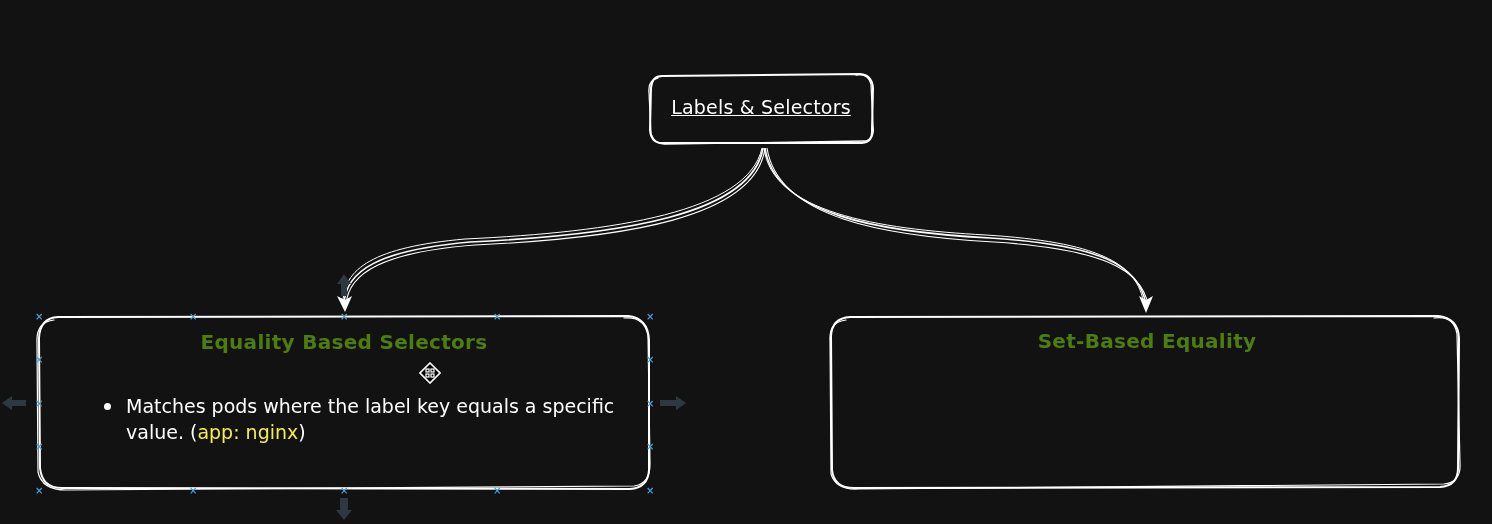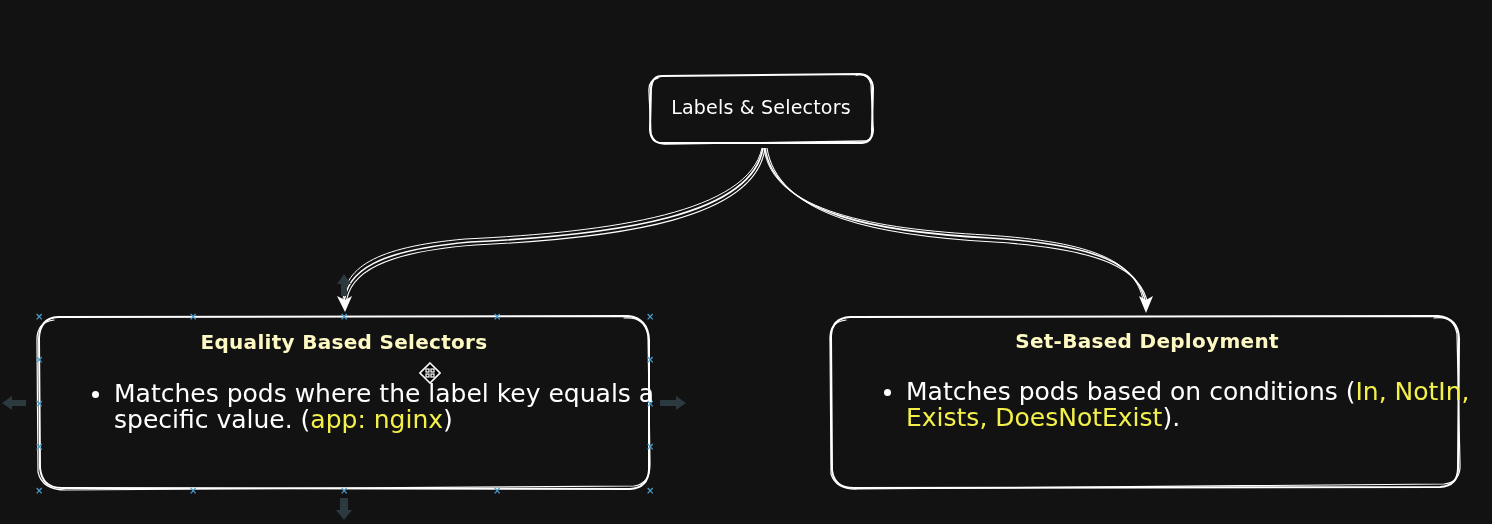--- a/index.html
+++ b/index.html
@@ -10,29 +10,29 @@
     font-family: "DejaVu Sans", sans-serif;
   }
   #canvas { position: absolute; left: 0; top: 0; width: 1492px; height: 524px; }
   .node-text {
     position: absolute;
     color: #ffffff;
     font-family: "DejaVu Sans", sans-serif;
   }
   .root-label {
     left: 650px; top: 96px; width: 222px; text-align: center;
-    font-size: 19px; letter-spacing: 0.2px;
+    font-size: 19px; letter-spacing: 0.2px; text-decoration: underline;
   }
   .box-title {
-    font-size: 20px; font-weight: bold; color: #fef9c3; text-align: center;
+    font-size: 20px; font-weight: bold; color: #4d7c0f; text-align: center;
     letter-spacing: 0.3px;
   }
   .box-list {
-    list-style: none; margin: 0; padding: 0;
-    font-size: 25px; line-height: 26px; color: #ffffff;
+    list-style: none; margin: 12px; padding: 0;
+    font-size: 19px; line-height: 26px; color: #ffffff;
   }
   .box-list li { position: relative; padding-left: 28px; }
   .box-list li::before {
     content: ""; position: absolute; left: 6px; top: 10px;
     width: 7px; height: 7px; border-radius: 50%; background: #ffffff;
   }
   .hl { color: #f3f04a; }
   #left-title { left: 40px; top: 330px; width: 608px; }
   #left-list { left: 86px; top: 381px; width: 570px; }
   #right-title { left: 832px; top: 329px; width: 630px; }
@@ -106,23 +106,22 @@
   <span class="handle" style="left:646px;top:487px;">×</span>
 </div>
 
 <div class="node-text root-label">Labels &amp; Selectors</div>
 
 <div class="node-text box-title" id="left-title">Equality Based Selectors</div>
 <ul class="node-text box-list" id="left-list">
   <li><span>Matches pods where the label key equals a specific value. (</span><span class="hl">app: nginx</span><span>)</span></li>
 </ul>
 
-<div class="node-text box-title" id="right-title">Set-Based Deployment</div>
+<div class="node-text box-title" id="right-title">Set-Based Equality</div>
 <ul class="node-text box-list" id="right-list">
-  <li><span>Matches pods based on conditions (</span><span class="hl">In, NotIn, Exists, DoesNotExist</span><span>).</span></li>
 </ul>
 
 <svg class="move-cursor" viewBox="0 0 22 22" xmlns="http://www.w3.org/2000/svg">
   <path d="M11 1 L21 11 L11 21 L1 11 Z" fill="#000" stroke="#fff" stroke-width="1.6"></path>
   <rect x="7" y="7" width="3" height="3" fill="none" stroke="#fff" stroke-width="1.2"></rect>
   <rect x="12" y="7" width="3" height="3" fill="none" stroke="#fff" stroke-width="1.2"></rect>
   <rect x="7" y="12" width="3" height="3" fill="none" stroke="#fff" stroke-width="1.2"></rect>
   <rect x="12" y="12" width="3" height="3" fill="none" stroke="#fff" stroke-width="1.2"></rect>
 </svg>
 

